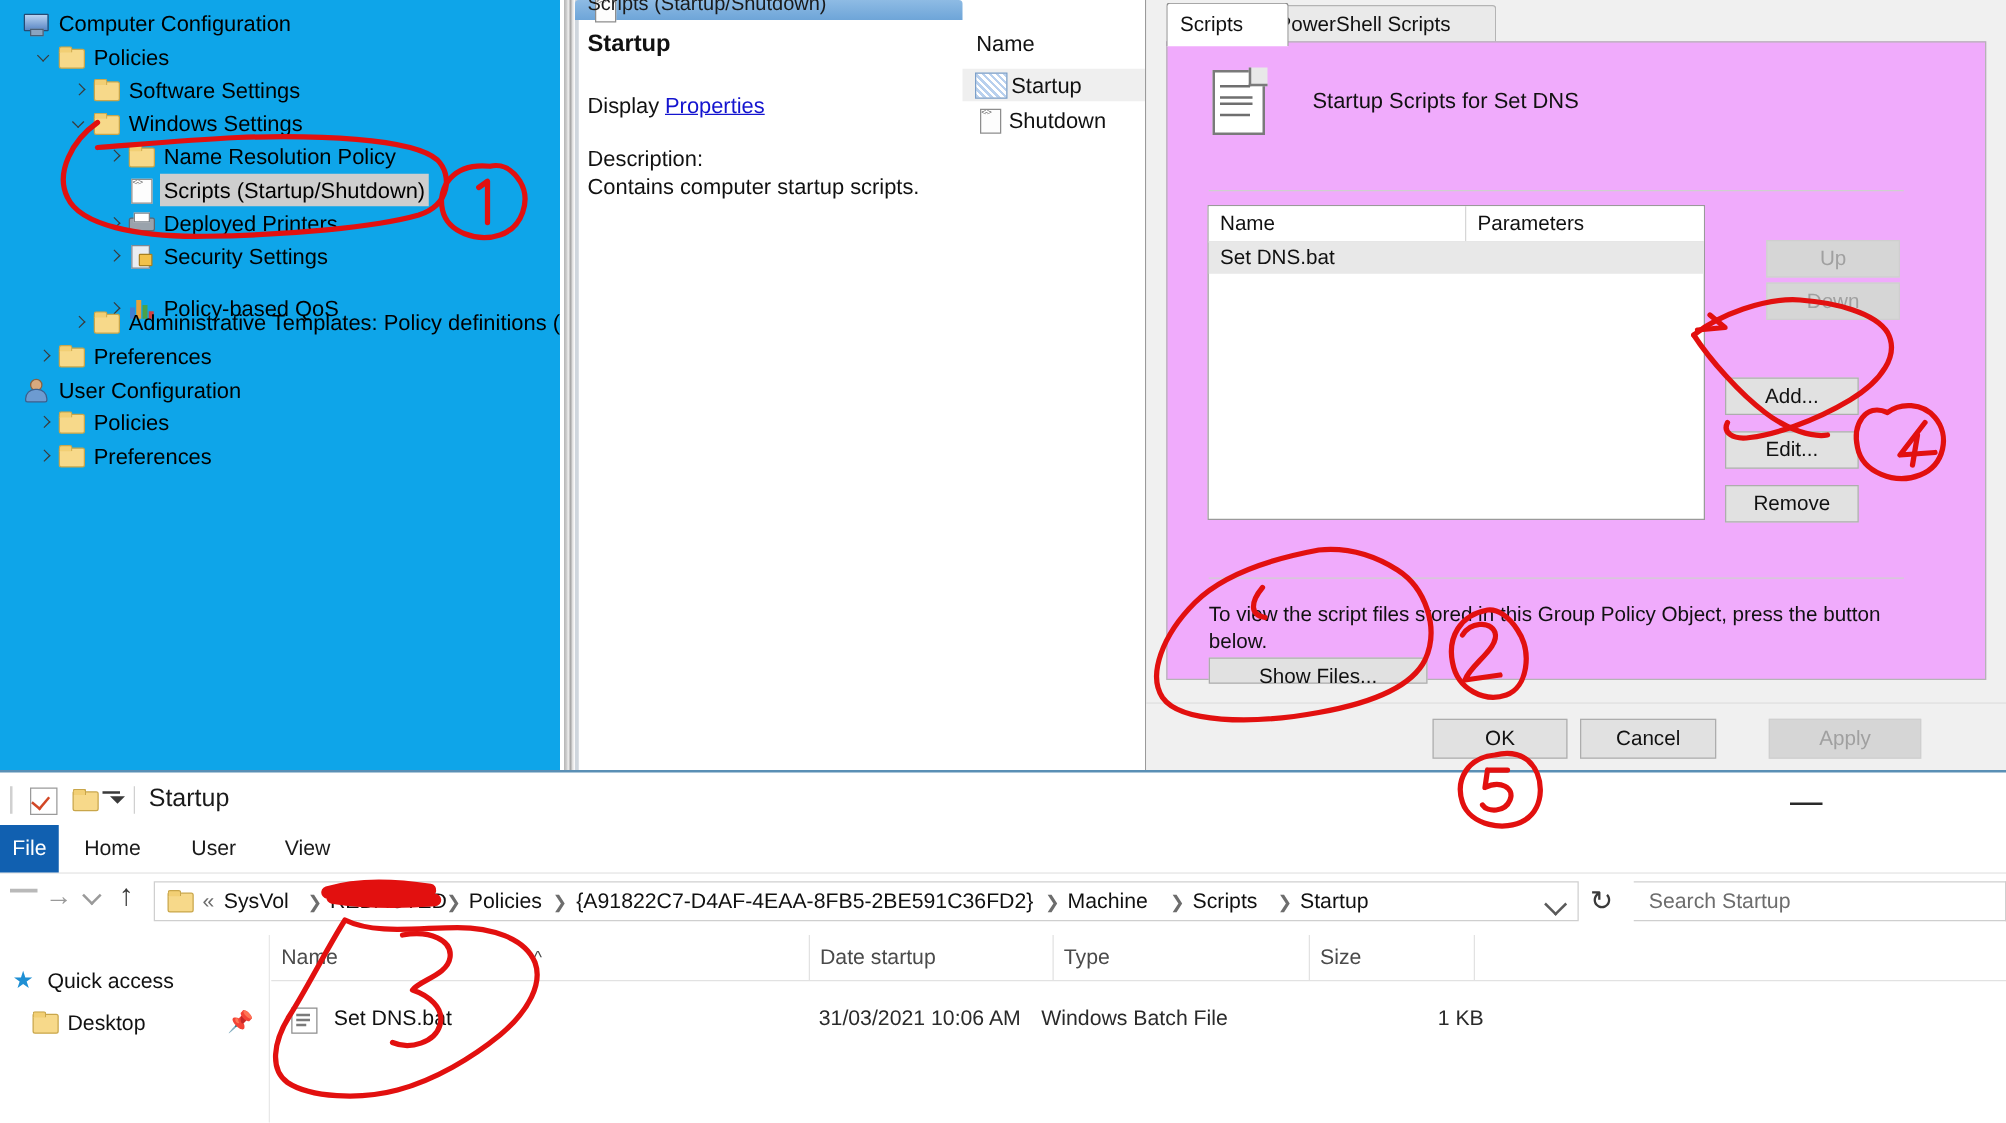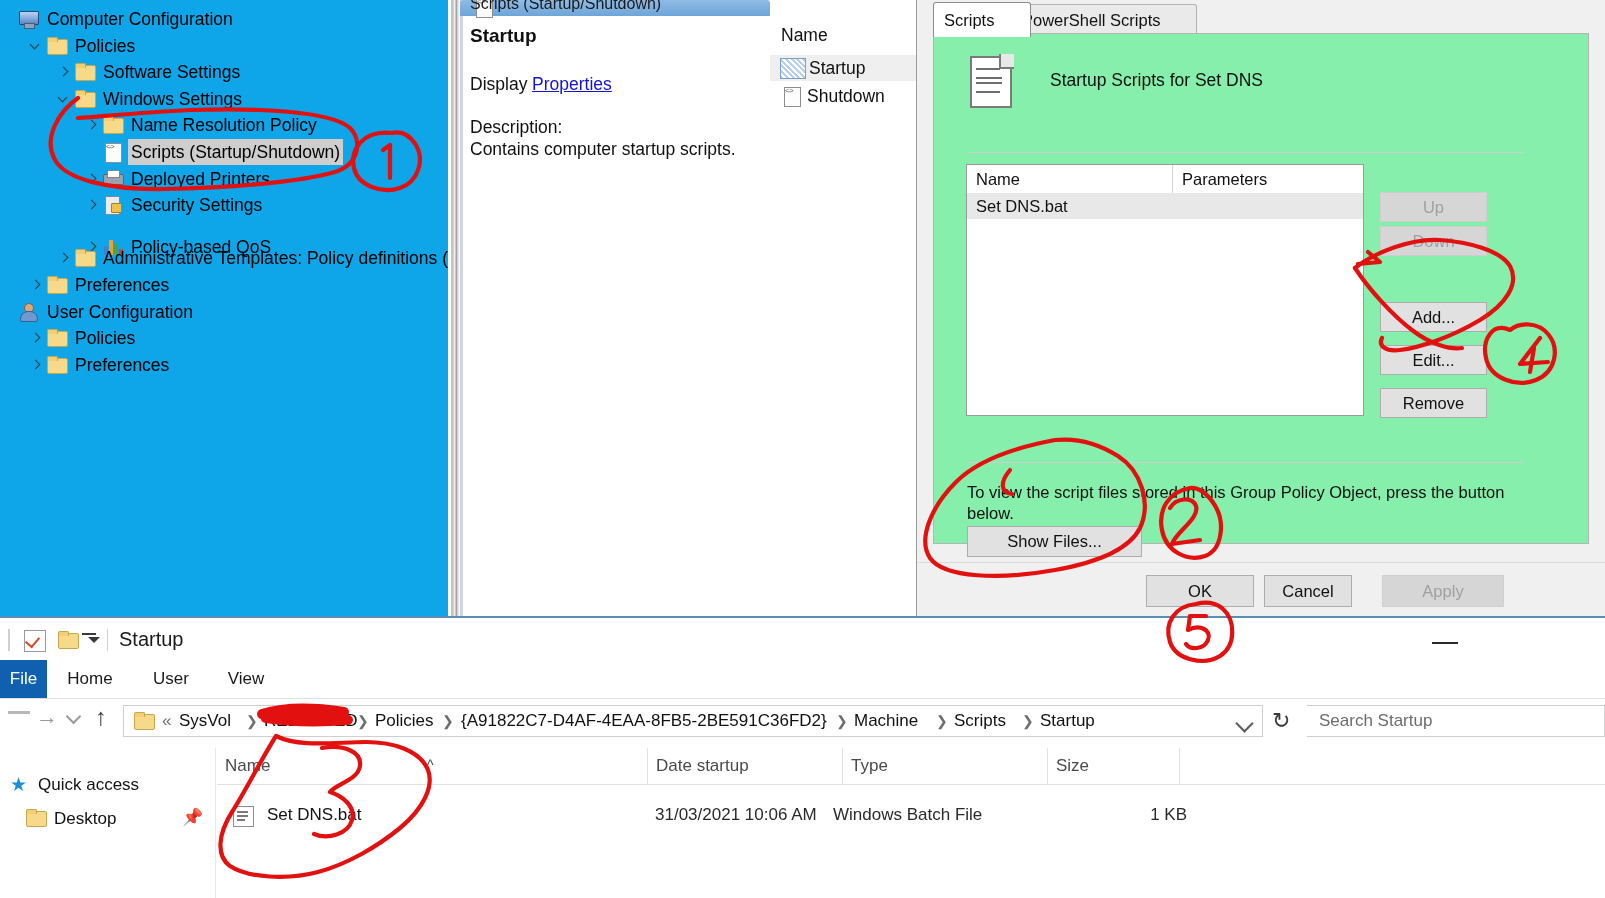--- a/index.html
+++ b/index.html
@@ -81,41 +81,41 @@
   .name-row.sel{background:#efefef;}
 
   
   #dlg{left:916px;top:0;width:689px;height:616px;background:#f0f0f0;
        border-left:1px solid #9a9a9a;box-sizing:border-box;}
   #dlg-body{position:absolute;left:0;top:0;right:0;bottom:0;background:#f0f0f0;}
   .tabstrip{position:absolute;left:16px;top:4px;height:30px;}
   .tab{position:absolute;top:0;height:30px;line-height:30px;padding:0 10px;font-size:16.5px;color:#111;
        border:1px solid #b4b4b4;border-bottom:none;background:#eaeaea;border-radius:3px 3px 0 0;}
   .tab.active{background:#ffffff;border-color:#8c8c8c;z-index:3;top:-2px;height:34px;line-height:34px;}
-  #tabpage{position:absolute;left:16px;top:33px;right:16px;bottom:72px;background:#86efac;
+  #tabpage{position:absolute;left:16px;top:33px;right:16px;bottom:72px;background:#f0abfc;
        border:1px solid #b4b4b4;}
   #hdr-icon{position:absolute;left:36px;top:22px;width:42px;height:50px;}
   #hdr-icon .sheet{position:absolute;left:0;top:0;width:38px;height:48px;background:#fff;
        border:2px solid #7a7a7a;}
   #hdr-icon .fold{position:absolute;right:-2px;top:-2px;width:13px;height:13px;background:#e8e8e8;
        border-left:2px solid #7a7a7a;border-bottom:2px solid #7a7a7a;}
   #hdr-icon .ln{position:absolute;left:6px;height:2px;background:#6f6f6f;}
   #hdr-title{position:absolute;left:116px;top:36px;font-size:17.5px;color:#111;}
   #dlg-sep1{position:absolute;left:33px;top:118px;width:556px;height:1px;background:#cfcfcf;}
   #dlg-sep2{position:absolute;left:33px;top:428px;width:556px;height:1px;background:#cfcfcf;}
   #listbox{position:absolute;left:32px;top:130px;width:398px;height:252px;background:#fff;
        border:1px solid #9a9a9a;box-sizing:border-box;}
   #lb-head{position:absolute;left:0;top:0;right:0;height:28px;background:#fff;border-bottom:1px solid #d6d6d6;}
   .lb-th{position:absolute;top:0;height:28px;line-height:28px;font-size:16.5px;color:#111;padding-left:9px;}
   #lb-th-div{position:absolute;left:205px;top:0;width:1px;height:28px;background:#d6d6d6;}
   #lb-row{position:absolute;left:0;top:28px;right:0;height:26px;line-height:26px;
        background:#e8e8e8;font-size:16.5px;color:#111;padding-left:9px;box-sizing:border-box;}
   .btn{position:absolute;background:#e1e1e1;border:1px solid #adadad;box-sizing:border-box;
        font-size:16.5px;color:#111;text-align:center;font-family:"Liberation Sans",sans-serif;}
-  .btn.disabled{color:#a0a0a0;background:#d6d6d6;border-color:#cfcfcf;}
+  .btn.disabled{color:#a0a0a0;background:#d6d6d6;border-color:#cfcfcf;margin-left:33px;}
   #hint{position:absolute;left:33px;top:448px;width:540px;font-size:16.5px;color:#111;line-height:21px;}
   #dlg-footline{position:absolute;left:0;top:562px;right:0;height:1px;background:#dcdcdc;}
   #dlg-footer{position:absolute;left:0;top:563px;right:0;bottom:0;background:#f0f0f0;}
 
   
   #explorer{left:0;top:616px;width:1605px;height:282px;background:#ffffff;
      border-top:2px solid #5a8fb5;box-sizing:border-box;}
   #exp-title{position:absolute;left:0;top:2px;height:40px;right:0;background:#ffffff;}
   #exp-ribbon{position:absolute;left:0;top:42px;height:38px;right:0;background:#ffffff;
      border-bottom:1px solid #dfdfdf;}
@@ -289,27 +289,27 @@
       <div class="btn disabled" style="left:446px;top:158px;width:107px;height:30px;line-height:28px;">Up</div>
       <div class="btn disabled" style="left:446px;top:192px;width:107px;height:30px;line-height:28px;">Down</div>
       <div class="btn" style="left:446px;top:268px;width:107px;height:30px;line-height:28px;">Add...</div>
       <div class="btn" style="left:446px;top:311px;width:107px;height:30px;line-height:28px;">Edit...</div>
       <div class="btn" style="left:446px;top:354px;width:107px;height:30px;line-height:28px;">Remove</div>
 
       <div id="dlg-sep2"></div>
 
       <div id="hint">To view the script files stored in this Group Policy Object, press the button below.</div>
 
-      <div class="btn" style="left:33px;top:492px;width:175px;height:31px;line-height:29px;">Show Files...</div>
+      <div class="btn" style="left:33px;top:492px;width:175px;height:21px;line-height:29px;">Show Files...</div>
     </div>
 
     <div id="dlg-footline"></div>
     <div id="dlg-footer">
       <div class="btn" style="left:229px;top:12px;width:108px;height:32px;line-height:30px;">OK</div>
-      <div class="btn" style="left:347px;top:12px;width:88px;height:32px;line-height:30px;">Cancel</div>
+      <div class="btn" style="left:347px;top:12px;width:109px;height:32px;line-height:30px;">Cancel</div>
       <div class="btn disabled" style="left:465px;top:12px;width:122px;height:32px;line-height:30px;">Apply</div>
     </div>
   </div>
 </div>
 
 <div class="abs" id="explorer">
 
   <div id="exp-title">
     <div class="abs" style="left:8px;top:9px;width:2px;height:22px;background:#d0d0d0;"></div>
     <div class="abs" style="left:24px;top:10px;width:20px;height:20px;border:1.5px solid #9a9a9a;background:#fff;">

